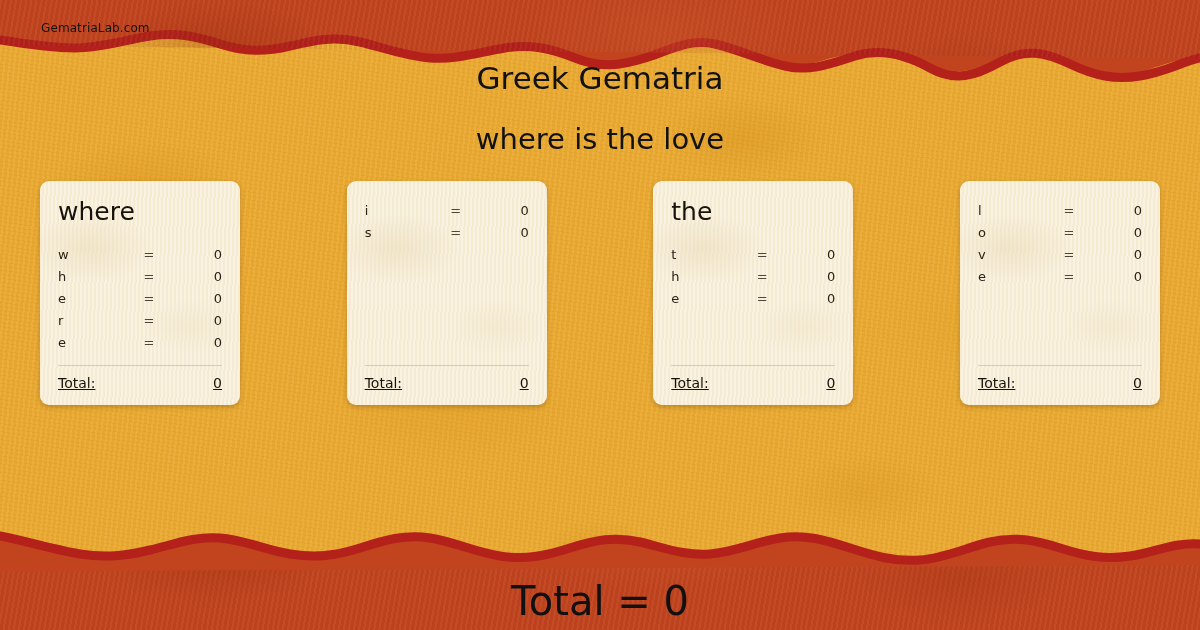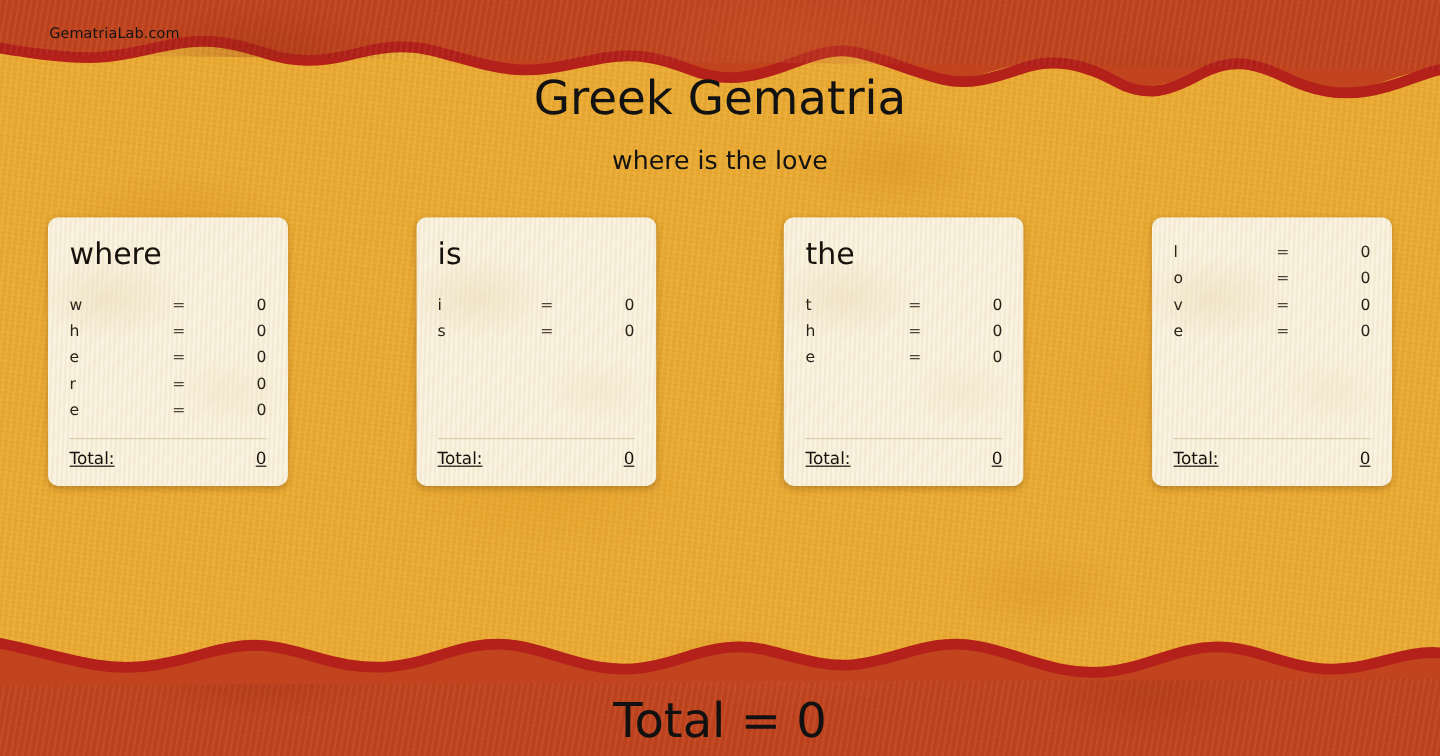--- a/index.html
+++ b/index.html
@@ -70,32 +70,32 @@
     letter-spacing: 0.1px;
     white-space: nowrap;
   }
 
   .page-title {
     position: absolute;
     left: 0;
     top: 60px;
     width: 1200px;
     text-align: center;
-    font-size: 39px;
+    font-size: 31px;
     color: #121212;
     white-space: nowrap;
   }
 
   .phrase {
     position: absolute;
     left: 0;
     top: 122px;
     width: 1200px;
     text-align: center;
-    font-size: 21px;
+    font-size: 29px;
     color: #121212;
     white-space: nowrap;
   }
 
   .grand-total {
     position: absolute;
     left: 0;
     bottom: 6px;
     width: 1200px;
     text-align: center;
@@ -251,21 +251,20 @@
         </div>
       </div>
       <div class="card-divider"></div>
       <div class="card-total">
         <span class="ct-label">Total:</span>
         <span class="ct-value">0</span>
       </div>
     </div>
 
     <div class="card">
-      <div class="card-title">is</div>
       <div class="letter-rows">
         <div class="letter-row">
           <span class="lr-letter">i</span>
           <span class="lr-eq">=</span>
           <span class="lr-value">0</span>
         </div>
         <div class="letter-row">
           <span class="lr-letter">s</span>
           <span class="lr-eq">=</span>
           <span class="lr-value">0</span>

